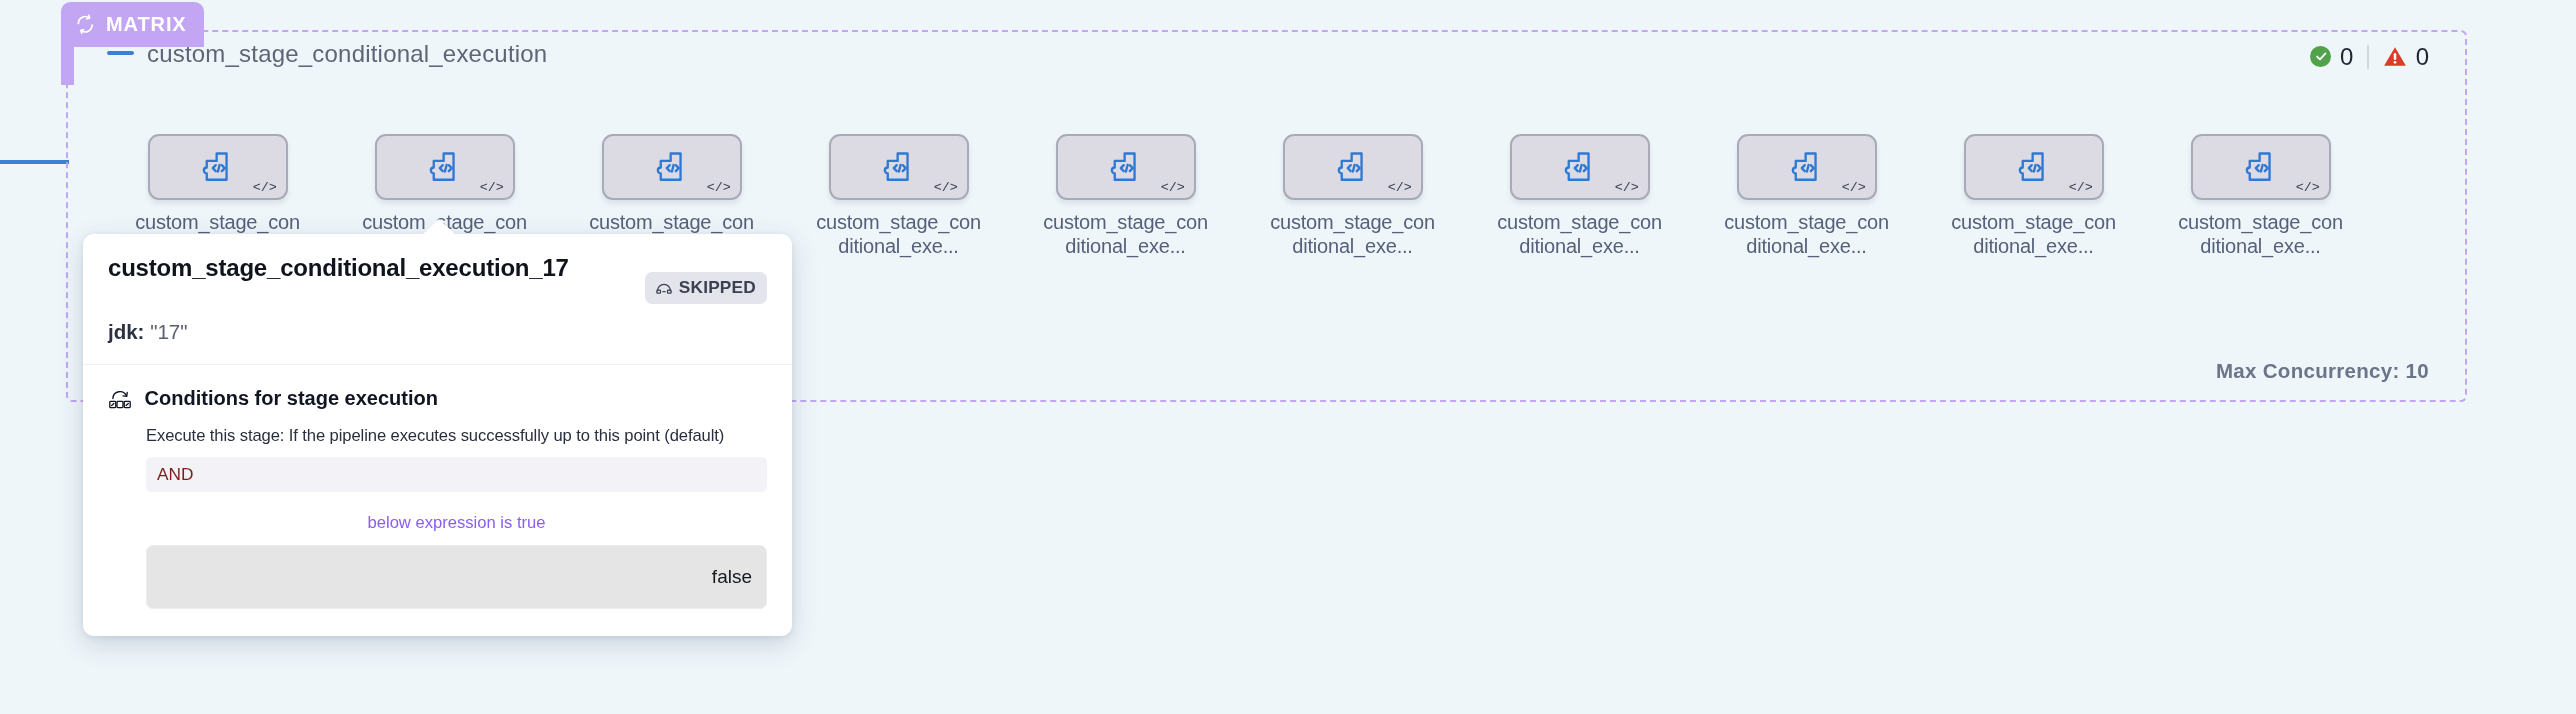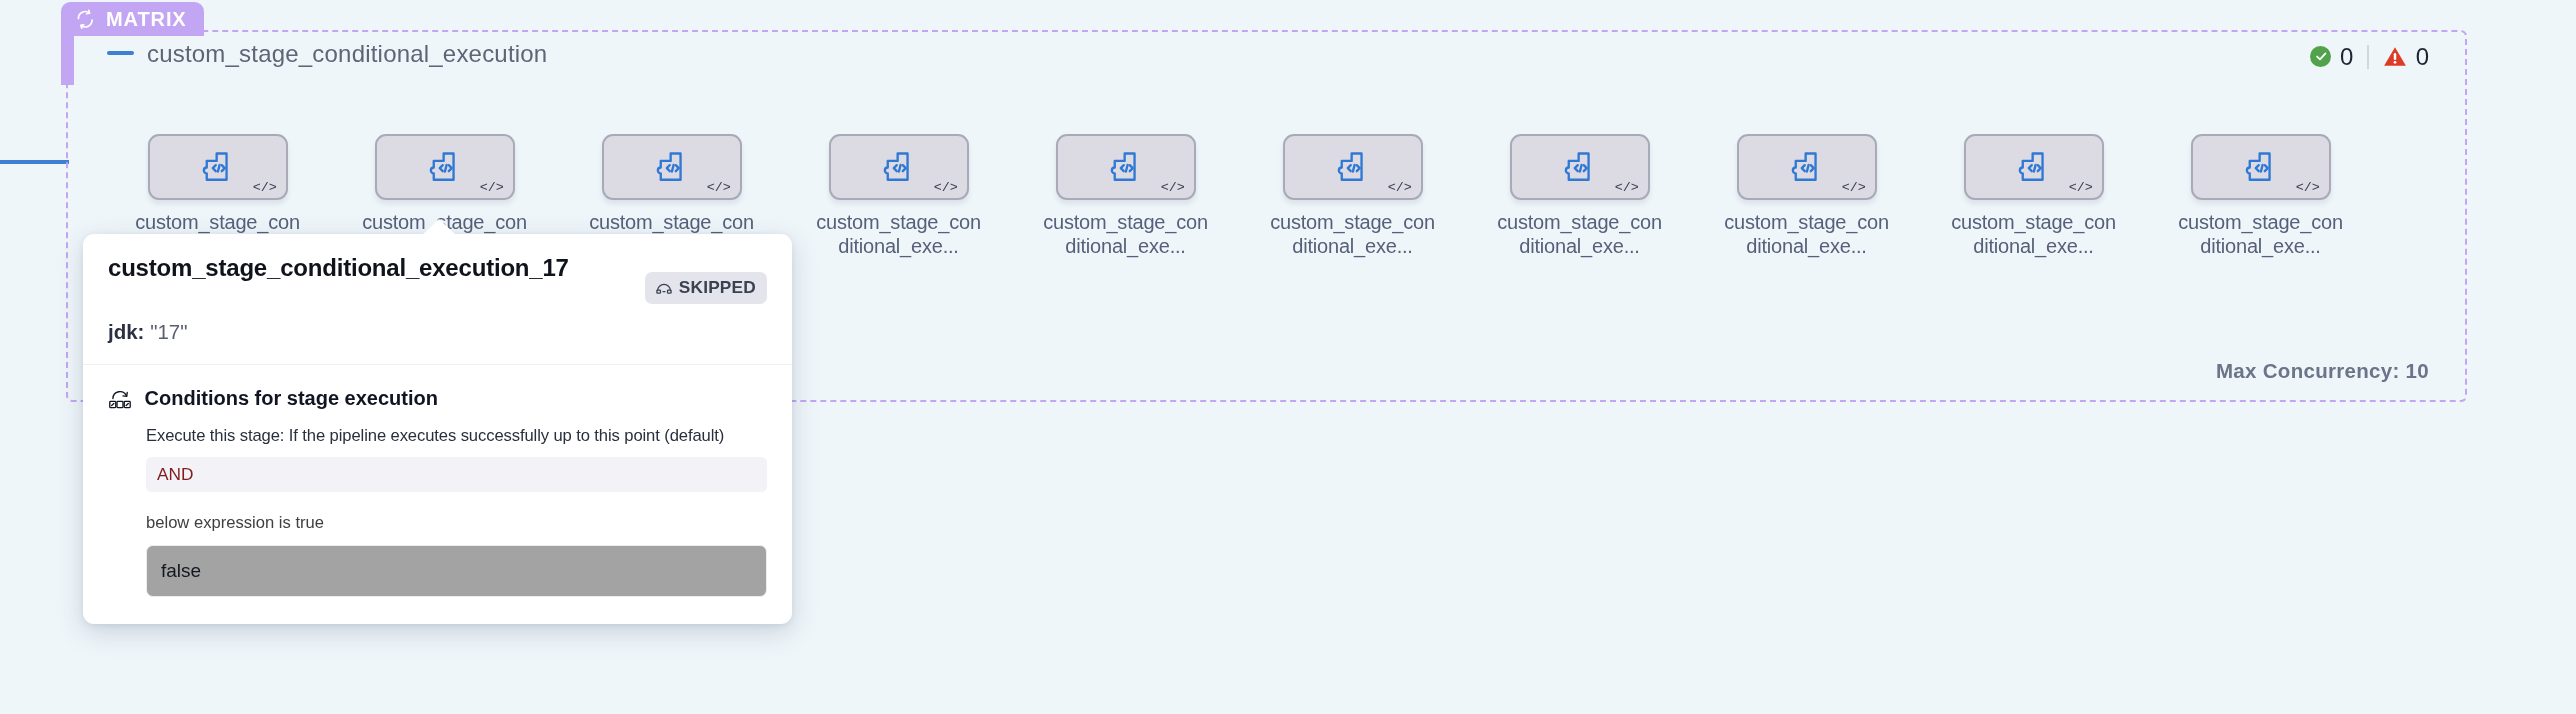--- a/index.html
+++ b/index.html
@@ -33,21 +33,21 @@
   .matrix-dashed {
     position: absolute;
     inset: 0;
     border: 2.4px dashed #c3a6f3;
     border-radius: 6.3px;
     background: transparent;
   }
   .matrix-badge {
     position: absolute;
     left: -4.7px; top: -28px;
-    height: 34px;
+    height: 45px;
     padding: 0 17.3px 0 14px;
     background: #c3a6f3;
     border-radius: 9.5px 9.5px 0 0;
     display: flex;
     align-items: center;
     gap: 10.2px;
     z-index: 6;
   }
   .matrix-badge-label {
     color: #ffffff;
@@ -263,32 +263,34 @@
     border-radius: 5.5px;
     padding: 7px 11px;
     font-size: 17.3px;
     color: #7f1d1d;
     min-height: 32px;
   }
   .cond-label2 {
     margin-left: 38px;
     margin-top: 20.5px;
     font-size: 16.6px;
-    color: #404040;
+    color: #8b5cf6;
+    text-align: center;
   }
   .cond-expr {
     margin-left: 38px;
     margin-top: 12.6px;
-    background: #a3a3a3;
+    background: #e5e5e5;
     border: 1.6px solid #ebedf2;
     border-radius: 7px;
-    padding: 14px 14px;
+    padding: 20px 14px;
     font-size: 19px;
     color: #14181f;
     min-height: 50px;
+    text-align: right;
   }
 </style>
 </head>
 <body>
 
 <div id="root">
 
   <div class="incoming-edge"></div>
 
   <div class="matrix-group">

